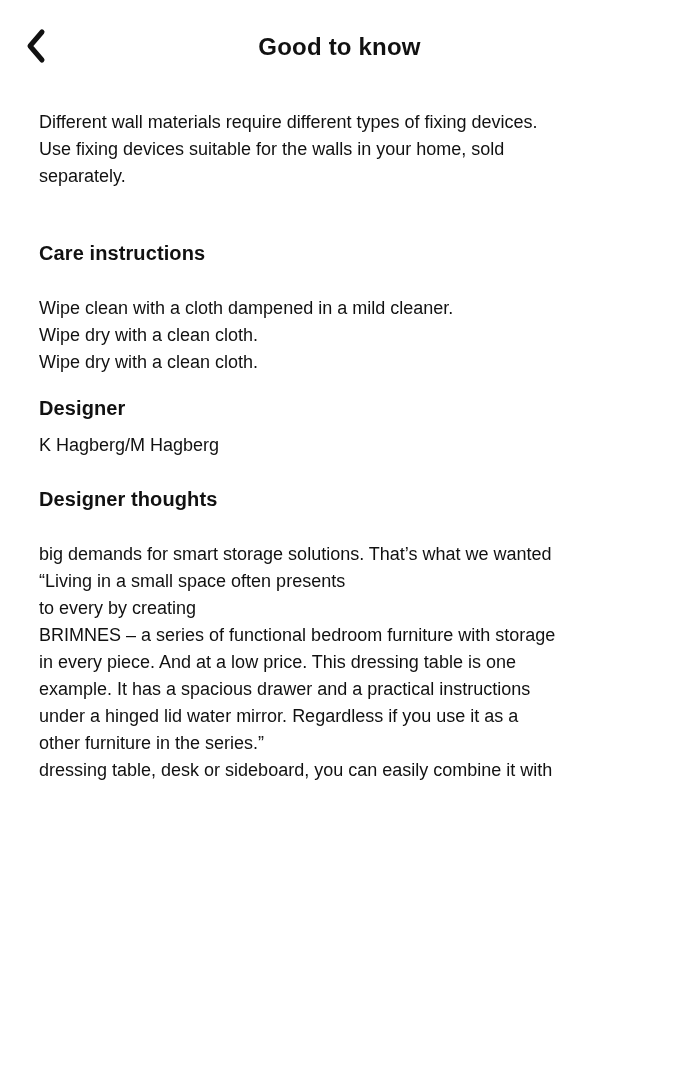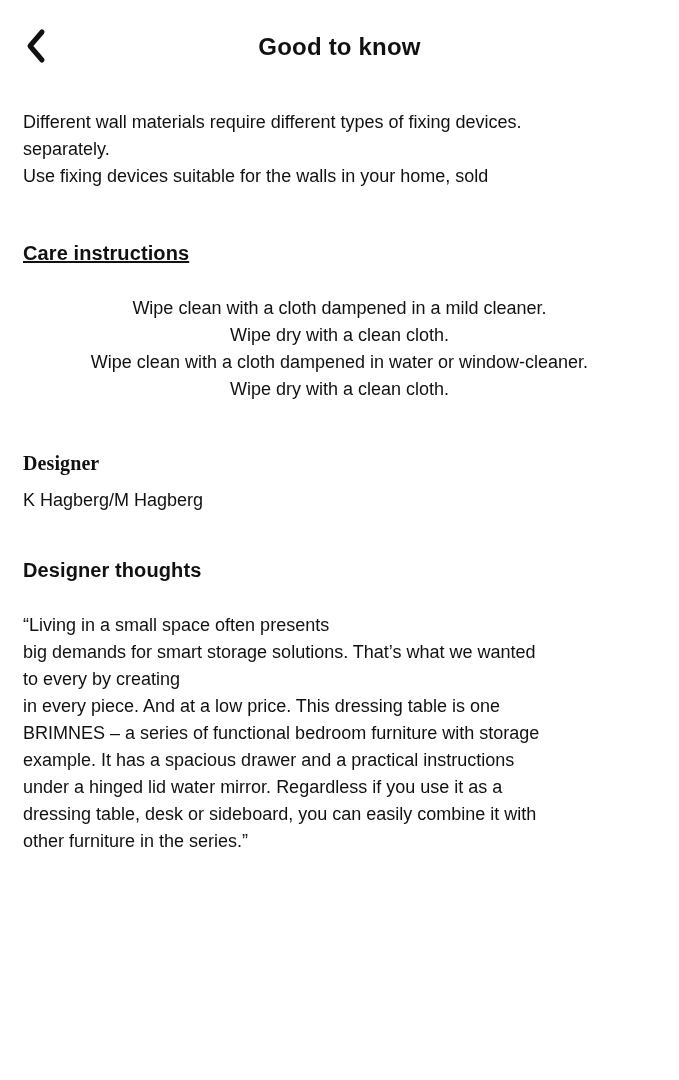--- a/index.html
+++ b/index.html
@@ -43,84 +43,83 @@
     right: 0;
     top: 33px;
     margin: 0;
     text-align: center;
     font-size: 24px;
     line-height: 28px;
     font-weight: 700;
     letter-spacing: 0.2px;
   }
   main.content {
-    padding: 0 23px;
+    padding: 0 39px;
   }
   .body-text {
     font-size: 18px;
     line-height: 27px;
     font-weight: 400;
     margin: 0;
   }
   .body-text .line { display: block; }
   .section-heading {
     font-size: 20px;
     line-height: 24px;
     font-weight: 700;
     margin: 0;
     letter-spacing: 0.1px;
   }
   .intro            { margin-top: 19px; }
-  .care-heading     { margin-top: 51px; text-decoration: underline; }
-  .care-body        { margin-top: 30px; text-align: center; }
-  .designer-heading { margin-top: 48px; font-family: Liberation Serif, serif; }
+  .care-heading     { margin-top: 51px; }
+  .care-body        { margin-top: 30px; }
+  .designer-heading { margin-top: 20px; }
   .designer-name    { margin-top: 12px; }
-  .thoughts-heading { margin-top: 44px; }
+  .thoughts-heading { margin-top: 28px; }
   .thoughts-body    { margin-top: 30px; }
 </style>
 </head>
 <body>
 
 <div class="screen">
 
   <header class="topbar">
     <button class="back-btn" aria-label="Back">
       <svg width="32" height="42" viewBox="0 0 32 42" fill="none" xmlns="http://www.w3.org/2000/svg">
         <polyline points="22,7 10,21 22,35" stroke="#111111" stroke-width="5" stroke-linecap="round" stroke-linejoin="round" fill="none"></polyline>
       </svg>
     </button>
     <h1 class="page-title">Good to know</h1>
   </header>
 
   <main class="content">
 
     <p class="body-text intro">
       <span class="line">Different wall materials require different types of fixing devices.</span>
+      <span class="line">Use fixing devices suitable for the walls in your home, sold</span>
       <span class="line">separately.</span>
-      <span class="line">Use fixing devices suitable for the walls in your home, sold</span>
     </p>
 
     <h2 class="section-heading care-heading">Care instructions</h2>
     <p class="body-text care-body">
       <span class="line">Wipe clean with a cloth dampened in a mild cleaner.</span>
       <span class="line">Wipe dry with a clean cloth.</span>
-      <span class="line">Wipe clean with a cloth dampened in water or window-cleaner.</span>
       <span class="line">Wipe dry with a clean cloth.</span>
     </p>
 
     <h2 class="section-heading designer-heading">Designer</h2>
     <p class="body-text designer-name">K Hagberg/M Hagberg</p>
 
     <h2 class="section-heading thoughts-heading">Designer thoughts</h2>
     <p class="body-text thoughts-body">
+      <span class="line">big demands for smart storage solutions. That’s what we wanted</span>
       <span class="line">“Living in a small space often presents</span>
-      <span class="line">big demands for smart storage solutions. That’s what we wanted</span>
       <span class="line">to every by creating</span>
+      <span class="line">BRIMNES – a series of functional bedroom furniture with storage</span>
       <span class="line">in every piece. And at a low price. This dressing table is one</span>
-      <span class="line">BRIMNES – a series of functional bedroom furniture with storage</span>
       <span class="line">example. It has a spacious drawer and a practical instructions</span>
       <span class="line">under a hinged lid water mirror. Regardless if you use it as a</span>
+      <span class="line">other furniture in the series.”</span>
       <span class="line">dressing table, desk or sideboard, you can easily combine it with</span>
-      <span class="line">other furniture in the series.”</span>
     </p>
 
   </main>
 </div>
 
 </body></html>

